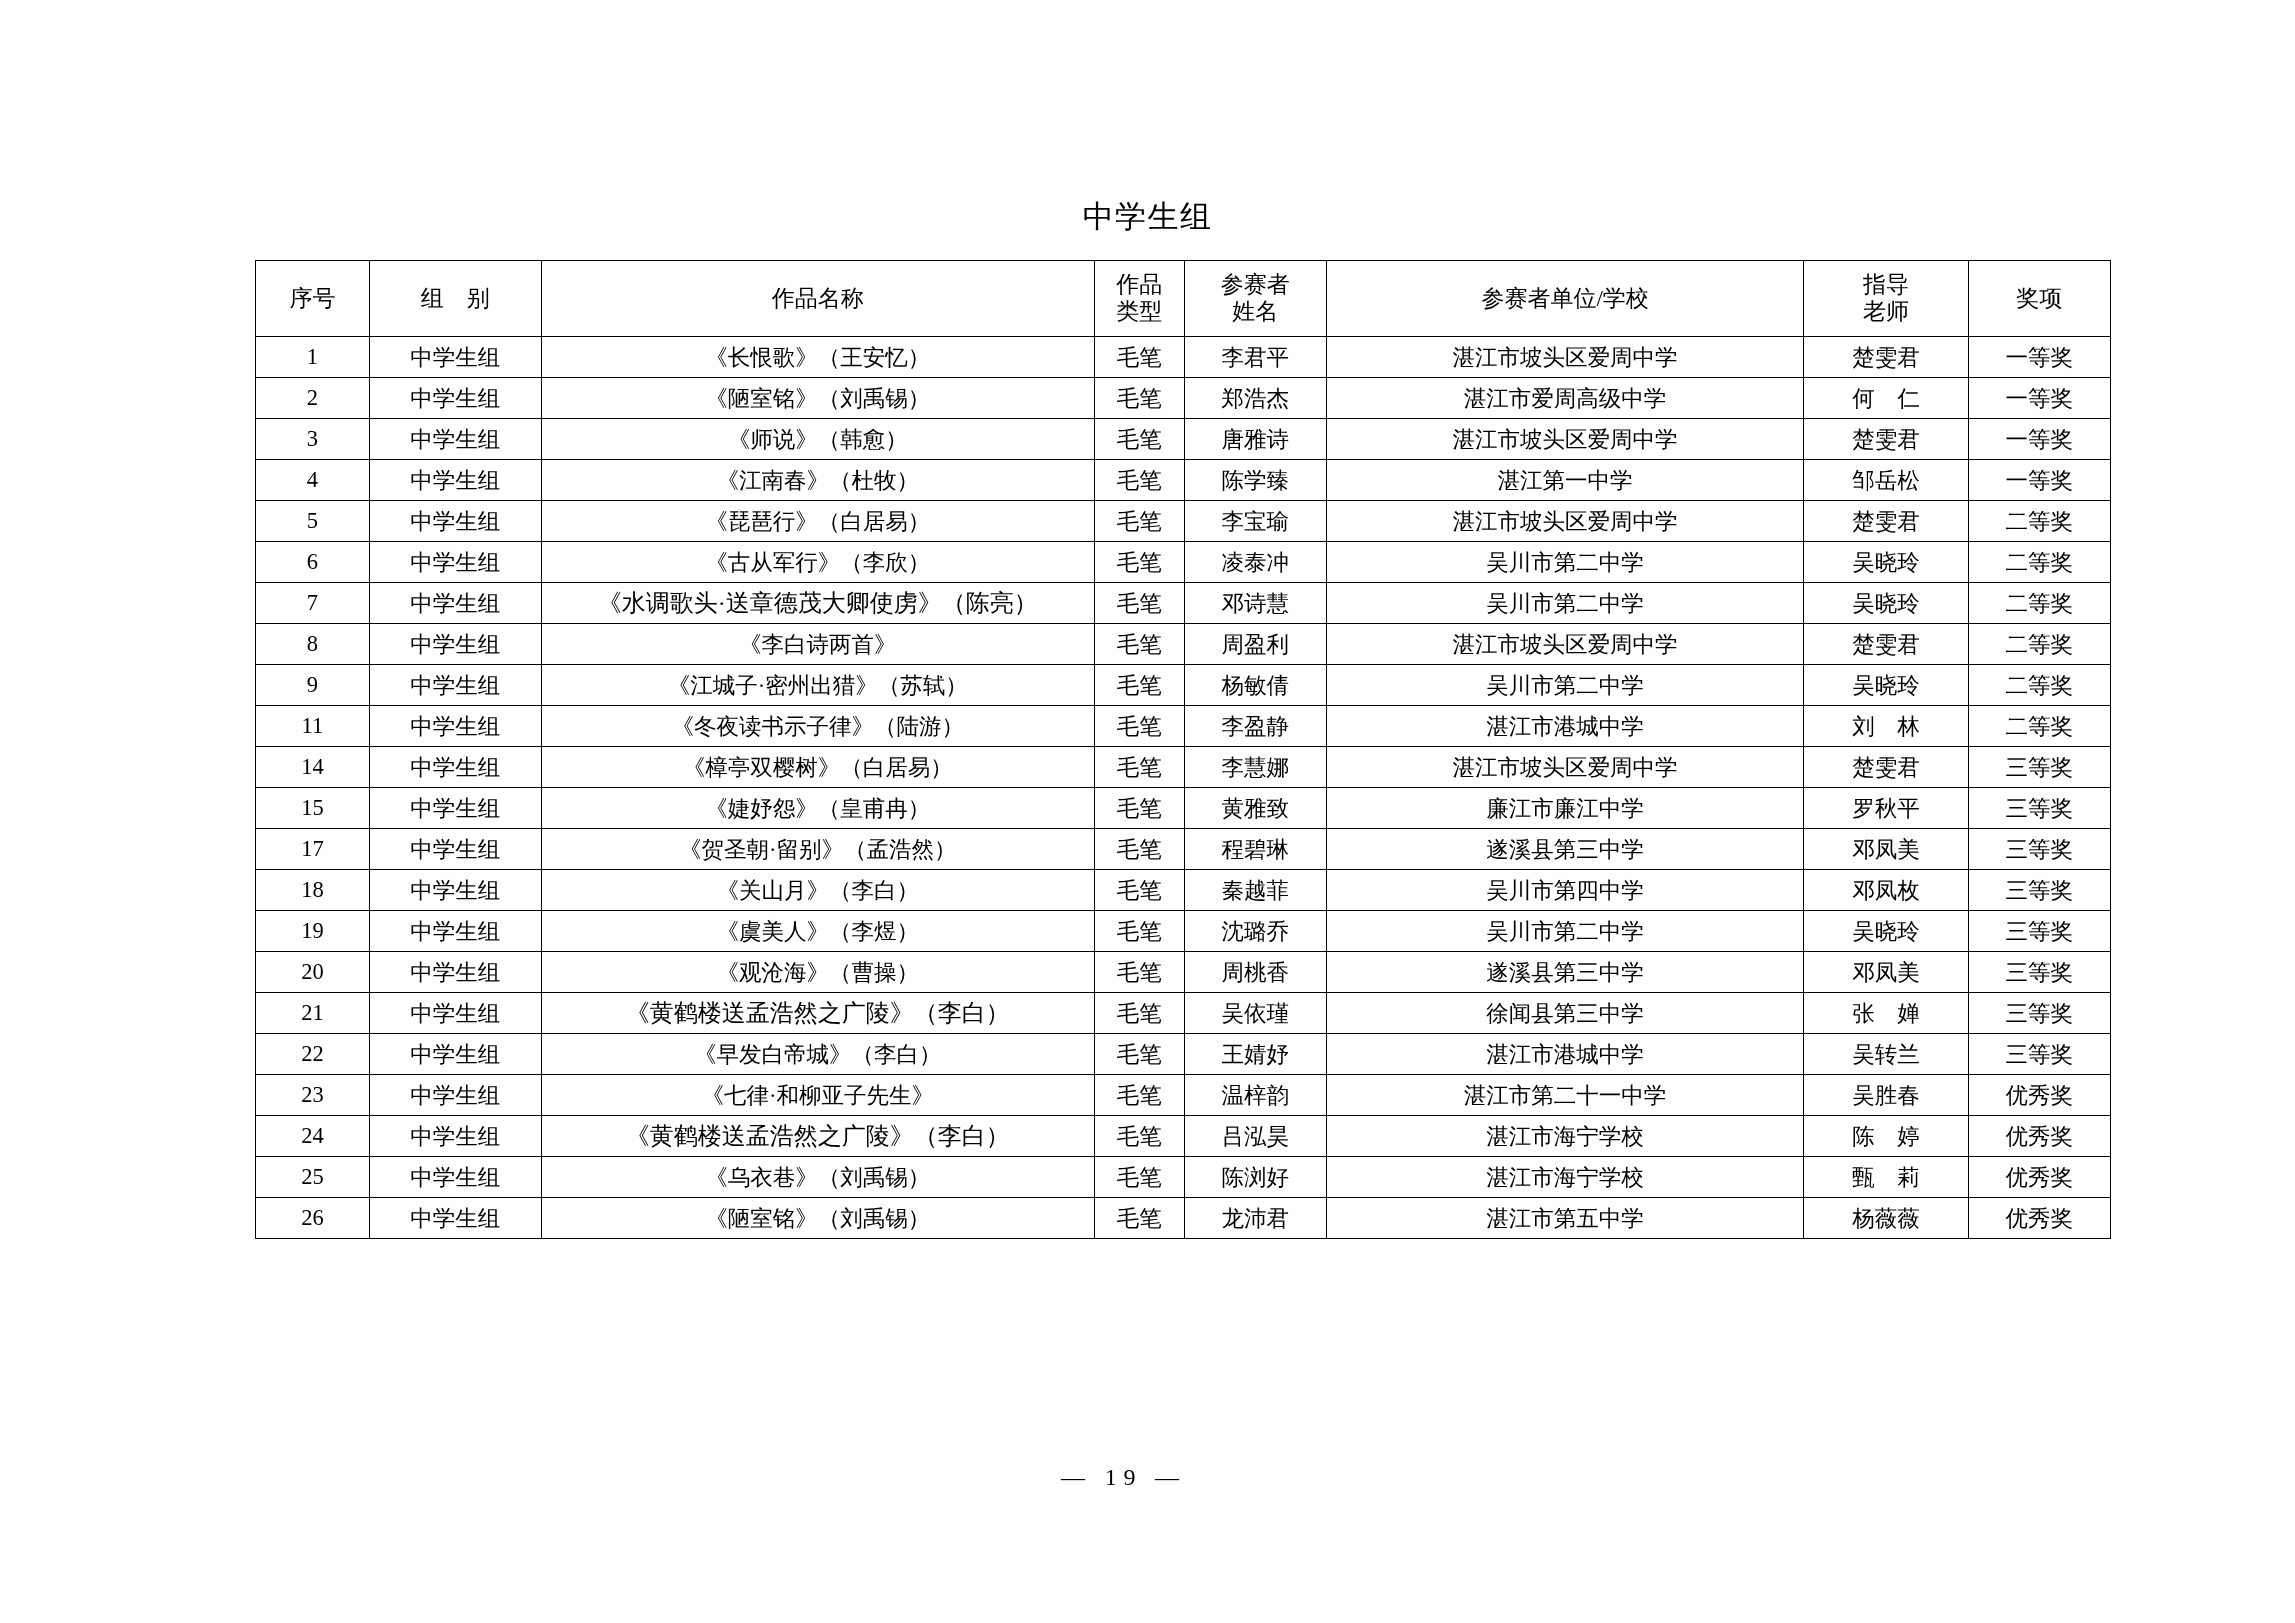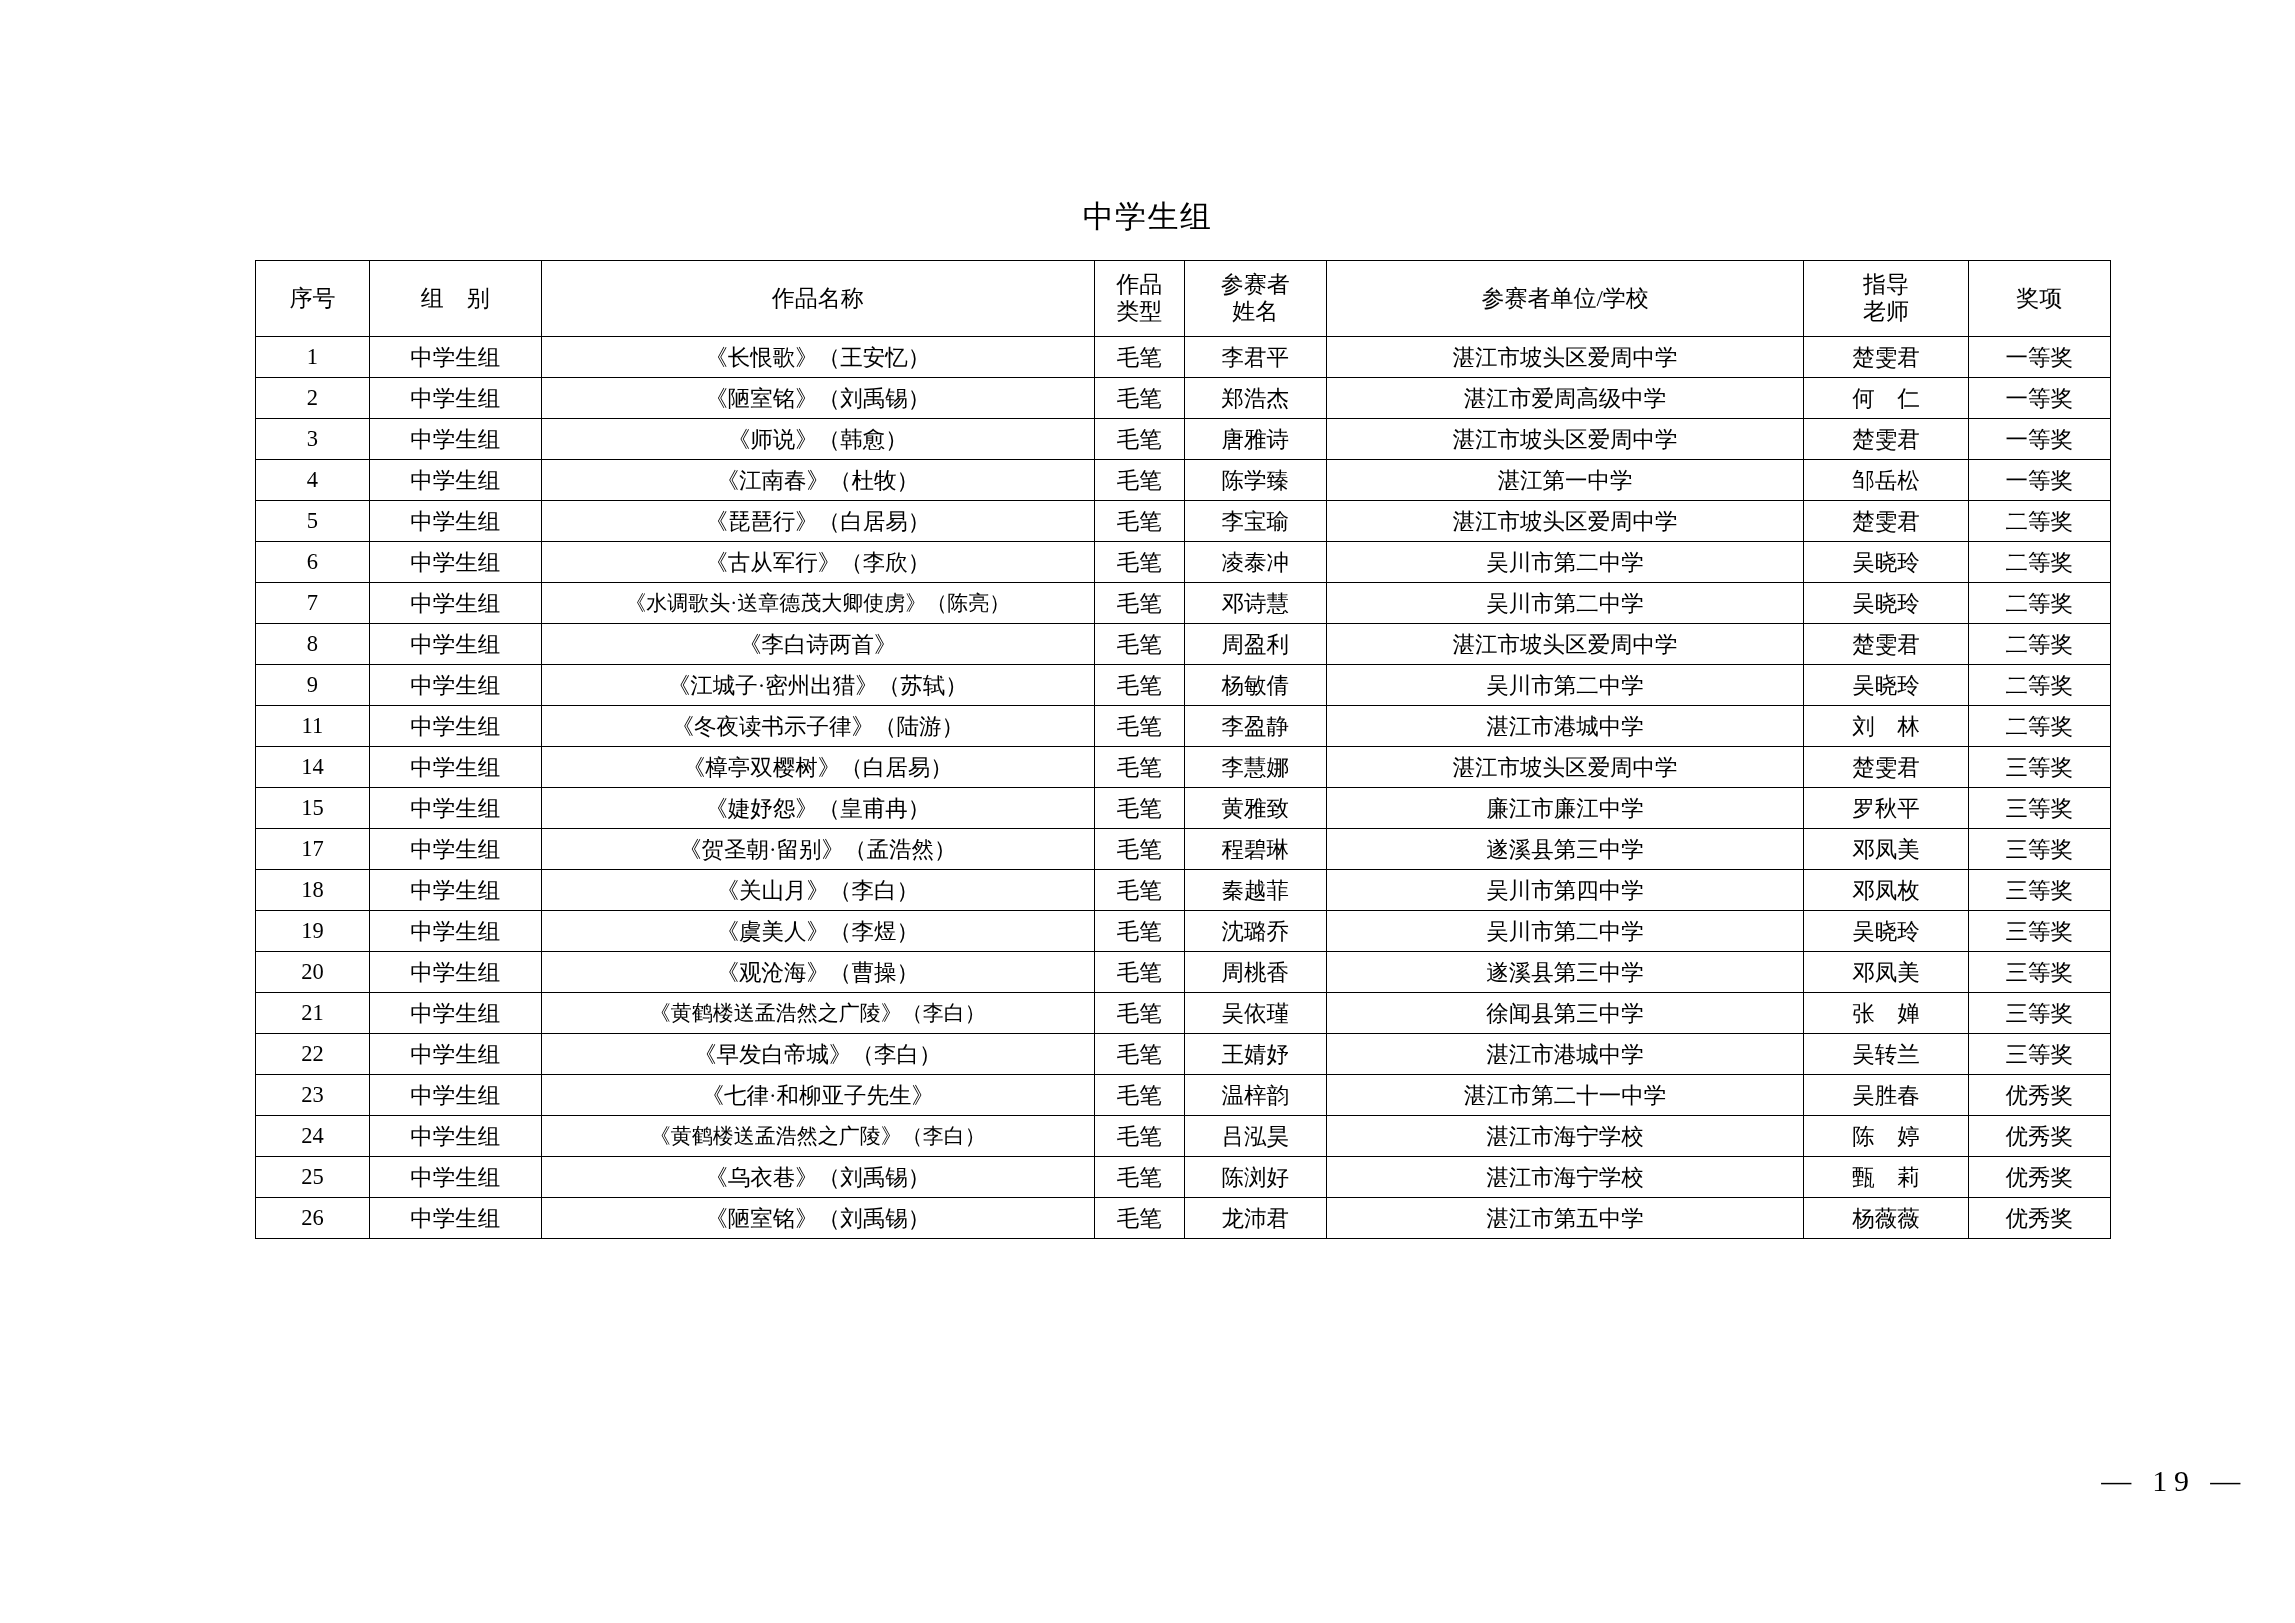--- a/index.html
+++ b/index.html
@@ -62,33 +62,33 @@
   .c-idx   { width: 104px; }
   .c-group { width: 157px; }
   .c-work  { width: 505px; }
   .c-type  { width: 82px; }
   .c-name  { width: 130px; }
   .c-org   { width: 436px; }
   .c-teach { width: 150px; }
   .c-award { width: 130px; }
 
   td.work-cell { font-size: 22.5px; }
-  td.work-cell.small { font-size: 21px; }
+  td.work-cell.small { font-size: 24px; }
   td.org-cell { text-align: left; padding-left: 11px; }
   td.teacher-cell { letter-spacing: 0px; }
   .hdr-two-line { display: block; line-height: 1.15; }
   .page-number {
     position: absolute;
     top: 1464px;
     left: 0;
     width: 2295px;
-    text-align: right;
+    text-align: center;
     padding-right: 48px;
     box-sizing: border-box;
-    font-size: 30px;
+    font-size: 24px;
     letter-spacing: 6.8px;
   }
 </style>
 </head>
 <body>
 
 <div class="page">
 
   <div class="doc-title">中学生组</div>
 

